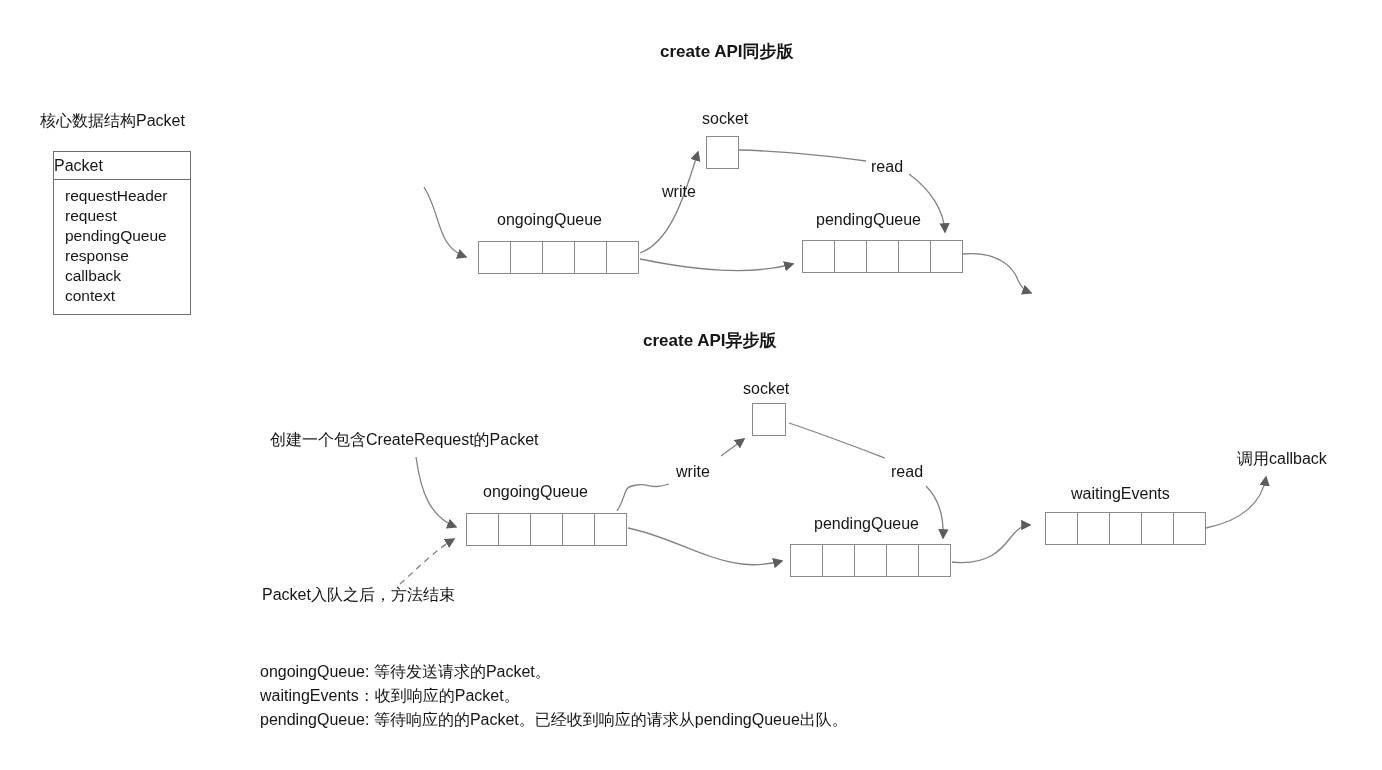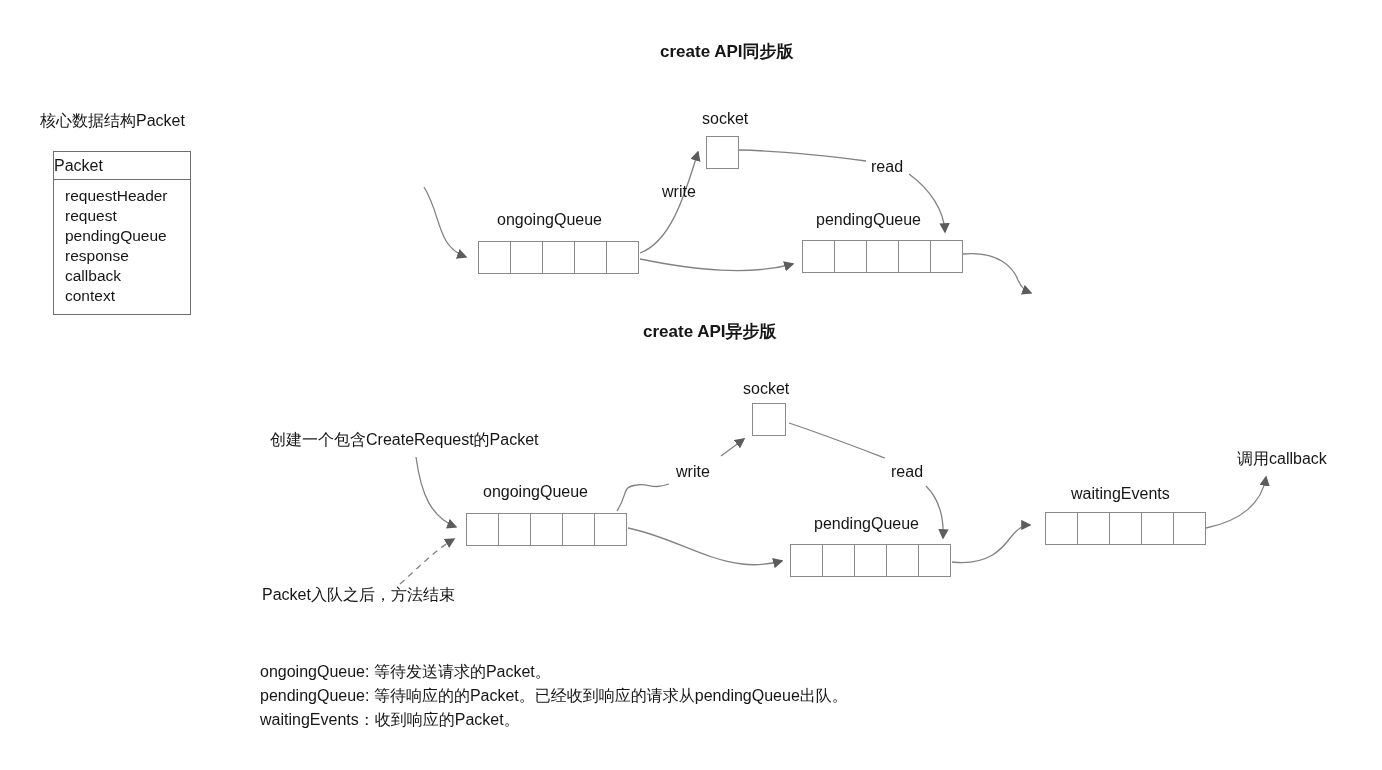--- a/index.html
+++ b/index.html
@@ -80,21 +80,21 @@
   <div class="label" style="left:871px; top:157px;">read</div>
   <div class="label" style="left:816px; top:210px;">pendingQueue</div>
   <div class="queue" style="left:802px; top:240px;">
       <div class="cell"></div>
       <div class="cell"></div>
       <div class="cell"></div>
       <div class="cell"></div>
       <div class="cell"></div>
     </div>
 
-  <div class="label title" style="left:643px; top:322px;">create API异步版</div>
+  <div class="label title" style="left:643px; top:331px;">create API异步版</div>
   <div class="label" style="left:270px; top:430px;">创建一个包含CreateRequest的Packet</div>
   <div class="label" style="left:483px; top:482px;">ongoingQueue</div>
   <div class="queue" style="left:466px; top:513px;">
       <div class="cell"></div>
       <div class="cell"></div>
       <div class="cell"></div>
       <div class="cell"></div>
       <div class="cell"></div>
     </div>
   <div class="label" style="left:262px; top:585px;">Packet入队之后，方法结束</div>
@@ -115,17 +115,17 @@
       <div class="cell"></div>
       <div class="cell"></div>
       <div class="cell"></div>
       <div class="cell"></div>
       <div class="cell"></div>
     </div>
   <div class="label" style="left:1237px; top:449px;">调用callback</div>
 
   <div class="legend" style="left:260px; top:660px;">
     <div>ongoingQueue: 等待发送请求的Packet。</div>
+    <div>waitingEvents：收到响应的Packet。</div>
     <div>pendingQueue: 等待响应的的Packet。已经收到响应的请求从pendingQueue出队。</div>
-    <div>waitingEvents：收到响应的Packet。</div>
   </div>
 
 </div>
 
 </body></html>

